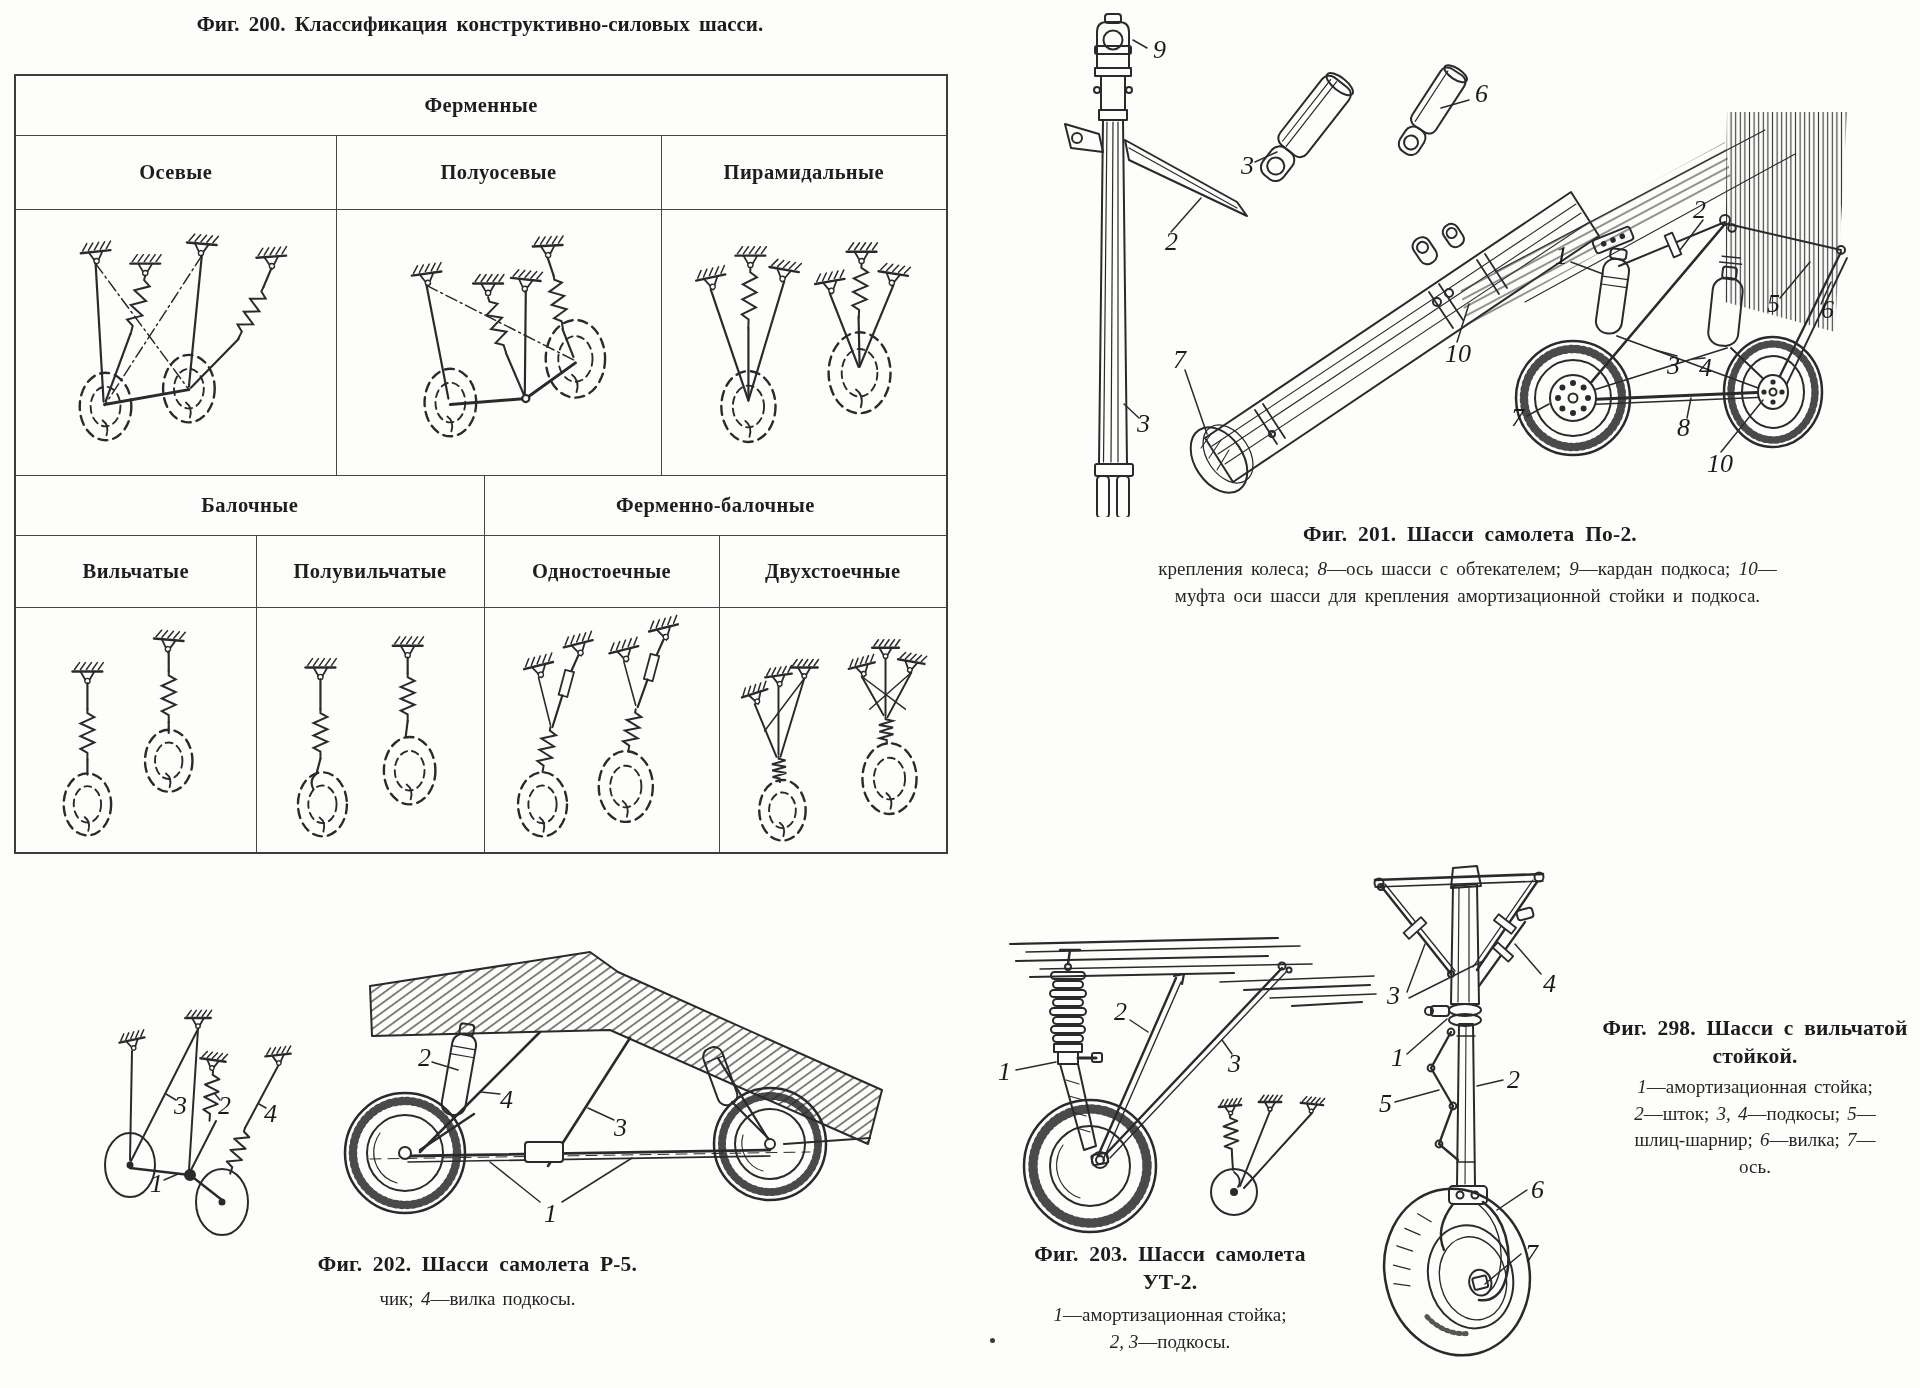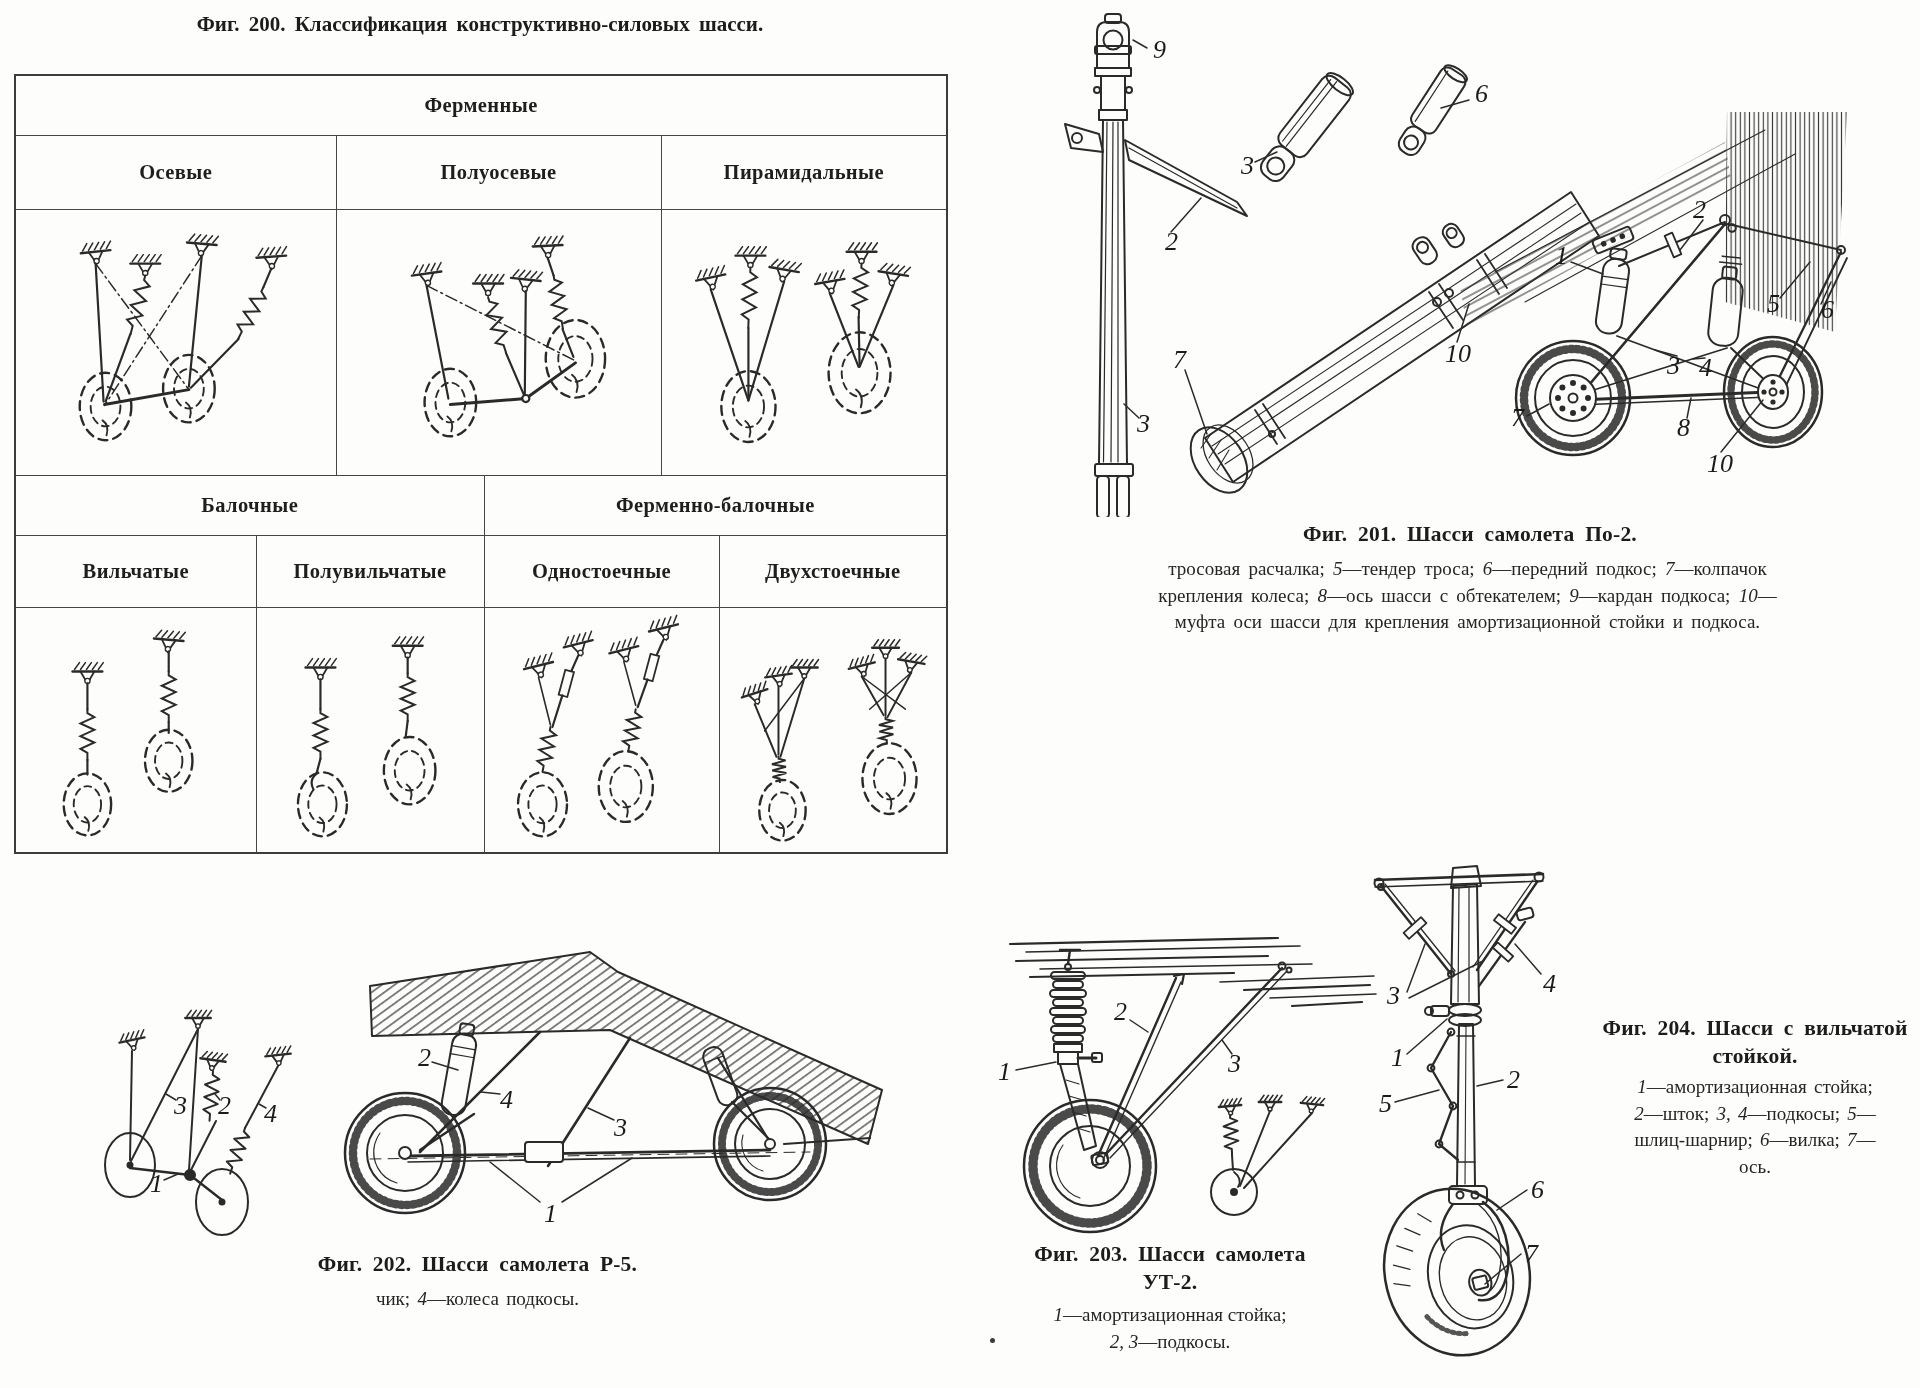--- a/index.html
+++ b/index.html
@@ -398,21 +398,20 @@
     <text class="lbl" x="486" y="424">7</text>
     <text class="lbl" x="652" y="434">8</text>
     <text class="lbl" x="682" y="470">10</text>
   </g>
 </svg>
 </div>
 
 <div class="abs caption" style="left:1030px;top:520px;width:880px;">Фиг. 201. Шасси самолета По-2.</div>
 
 <div class="abs legend ws1" style="left:1020px;top:556px;width:895px;">
-  <div class="lg-line"><span>тросовая расчалка; </span><span class="it">5</span><span>—тендер троса; </span><span class="it">6</span><span>—передний подкос; </span><span class="it">7</span><span>—колпачок</span></div>
   <div class="lg-line"><span>крепления колеса; </span><span class="it">8</span><span>—ось шасси с обтекателем; </span><span class="it">9</span><span>—кардан подкоса; </span><span class="it">10</span><span>—</span></div>
   <div class="lg-line"><span>муфта оси шасси для крепления амортизационной стойки и подкоса.</span></div>
 </div>
 
 <div class="abs" style="left:70px;top:938px;width:815px;height:308px;">
 <svg width="815" height="308" viewBox="0 0 815 308">
   <g stroke="#2a2a2a" stroke-width="2" fill="none" stroke-linecap="round" stroke-linejoin="round">
 
     <g>
       <use href="#anc" transform="translate(62,102) rotate(-12) scale(0.85)"></use>
@@ -491,21 +490,21 @@
     <text class="lbl" x="430" y="170">4</text>
     <text class="lbl" x="544" y="198">3</text>
     <text class="lbl" x="474" y="284">1</text>
   </g>
 </svg>
 </div>
 
 <div class="abs caption" style="left:70px;top:1250px;width:815px;">Фиг. 202. Шасси самолета Р-5.</div>
 
 <div class="abs legend ws2" style="left:50px;top:1286px;width:855px;">
-  <div class="lg-line"><span>чик; </span><span class="it">4</span><span>—колеса подкосы.</span></div>
+  <div class="lg-line"><span>чик; </span><span class="it">4</span><span>—вилка подкосы.</span></div>
 </div>
 
 <div class="abs" style="left:982px;top:920px;width:396px;height:320px;">
 <svg width="396" height="320" viewBox="0 0 396 320">
   <g stroke="#2a2a2a" stroke-width="2" fill="none" stroke-linecap="round" stroke-linejoin="round">
 
     <g stroke-width="2.2">
       <line x1="28" y1="24" x2="296" y2="18"></line>
       <line x1="44" y1="32" x2="318" y2="26" stroke-width="1.6"></line>
       <line x1="34" y1="41" x2="286" y2="36"></line>
@@ -680,21 +679,21 @@
     <text class="lbl" x="26" y="212">1</text>
     <text class="lbl" x="142" y="234">2</text>
     <text class="lbl" x="14" y="258">5</text>
     <text class="lbl" x="166" y="344">6</text>
     <text class="lbl" x="160" y="408">7</text>
   </g>
 </svg>
 </div>
 
 <div class="abs caption" style="left:1590px;top:1014px;width:330px;">
-  <div>Фиг. 204. Шасси с вильчатой</div>
+  <div>Фиг. 298. Шасси с вильчатой</div>
   <div>стойкой.</div>
 </div>
 
 <div class="abs legend ws2" style="left:1588px;top:1074px;width:334px;">
   <div class="lg-line"><span class="it">1</span><span>—амортизационная стойка;</span></div>
   <div class="lg-line"><span class="it">2</span><span>—шток; </span><span class="it">3, 4</span><span>—подкосы; </span><span class="it">5</span><span>—</span></div>
   <div class="lg-line"><span>шлиц-шарнир; </span><span class="it">6</span><span>—вилка; </span><span class="it">7</span><span>—</span></div>
   <div class="lg-line"><span>ось.</span></div>
 </div>
 

